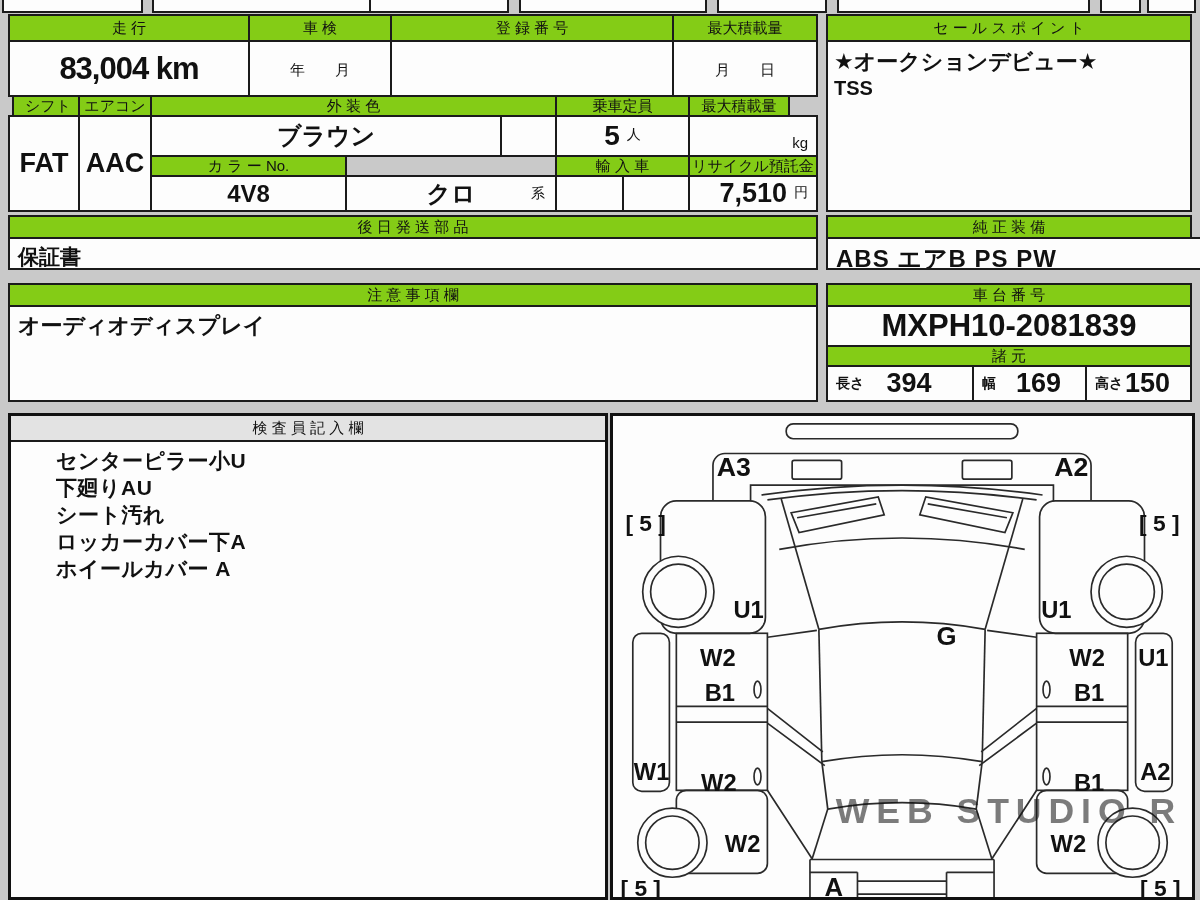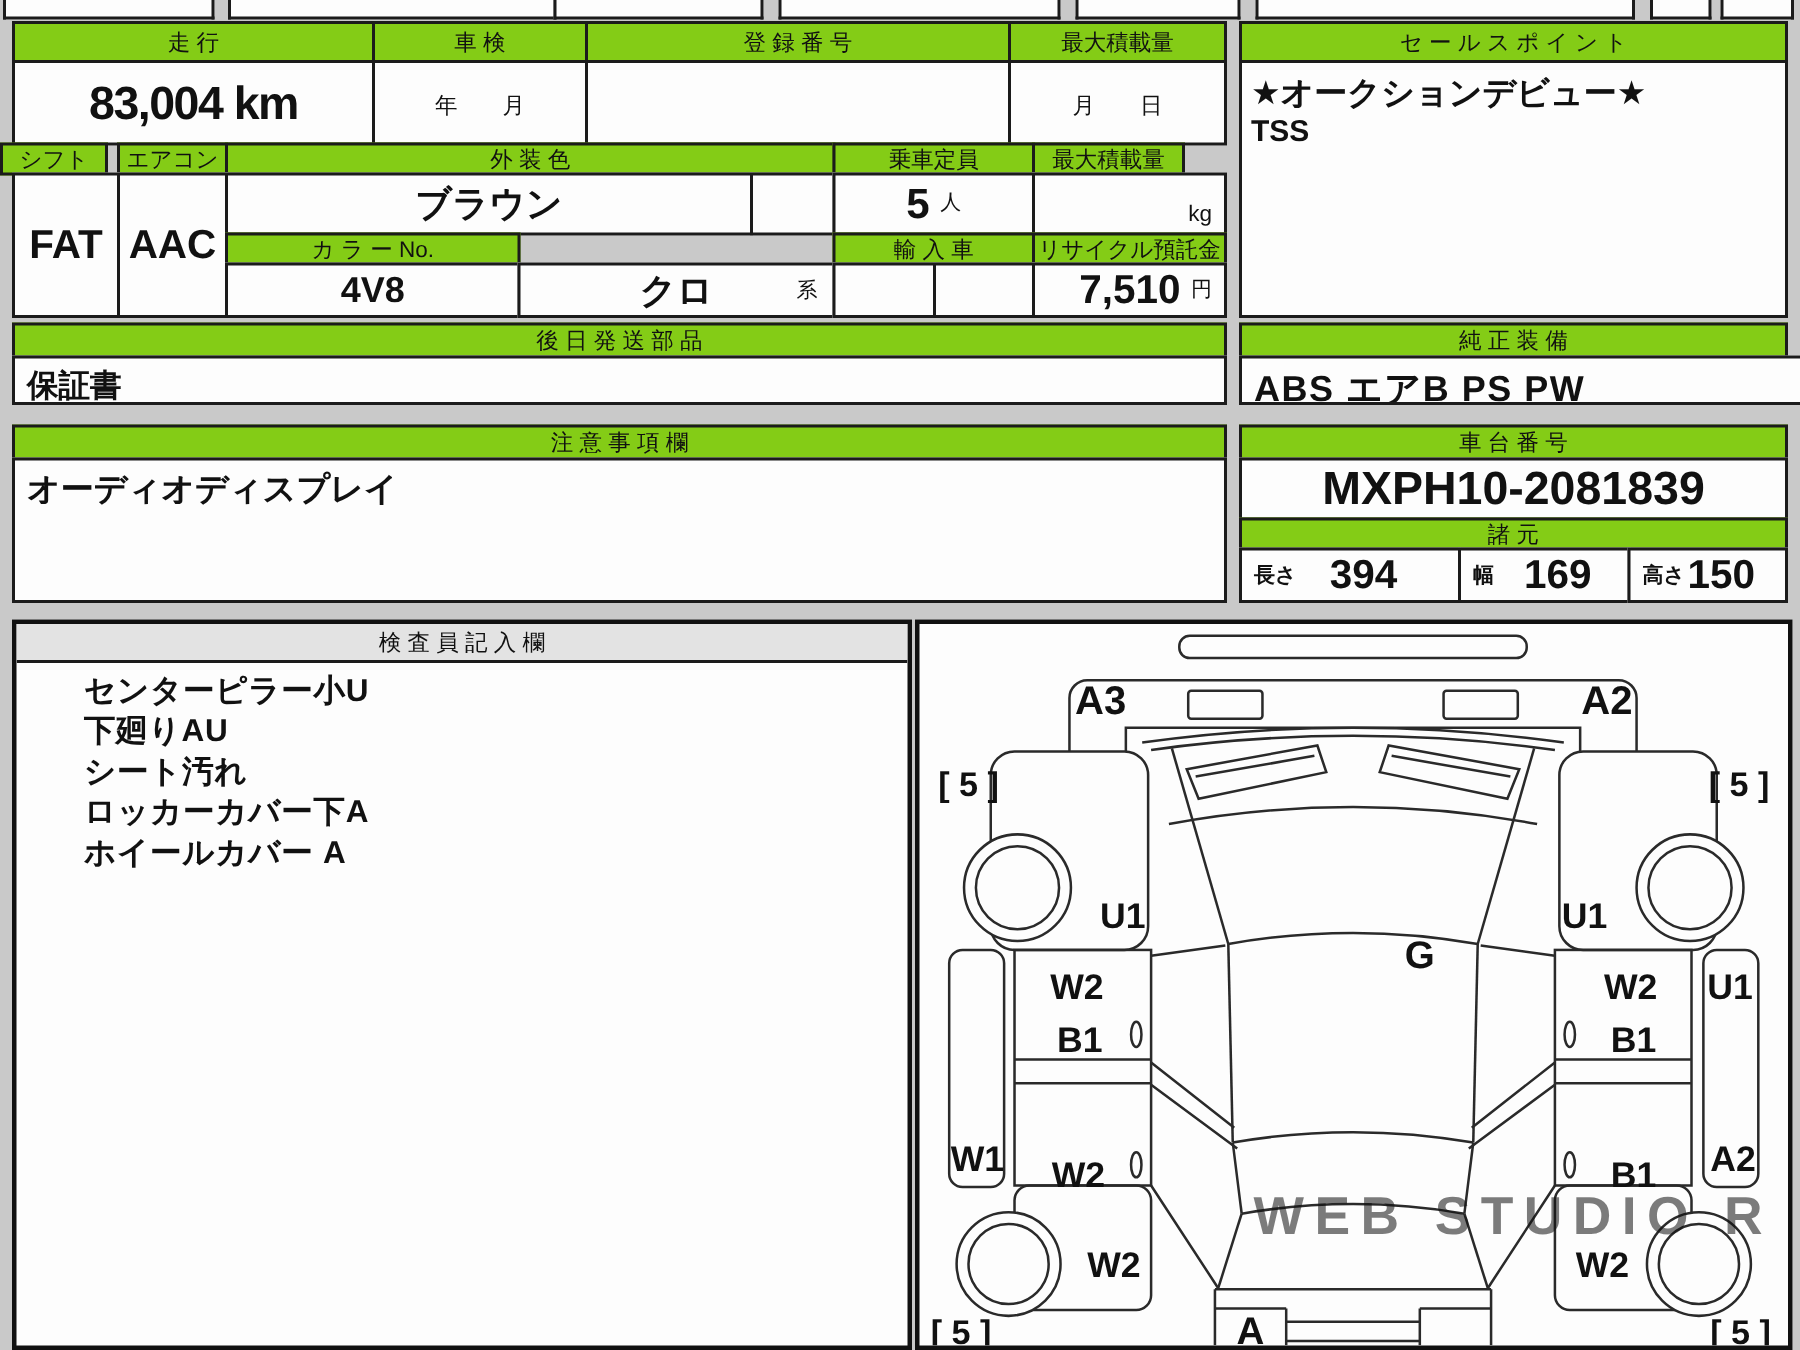--- a/index.html
+++ b/index.html
@@ -42,21 +42,21 @@
   <div class="cell hdr" style="left:8px;top:14px;width:242px;height:28px;">走 行</div>
   <div class="cell hdr" style="left:248px;top:14px;width:144px;height:28px;">車 検</div>
   <div class="cell hdr" style="left:390px;top:14px;width:284px;height:28px;">登 録 番 号</div>
   <div class="cell hdr" style="left:672px;top:14px;width:146px;height:28px;">最大積載量</div>
 
   <div class="cell mileage" style="left:8px;top:40px;width:242px;height:57px;">83,004 km</div>
   <div class="cell lowtext" style="left:248px;top:40px;width:144px;height:57px;">年　　月</div>
   <div class="cell" style="left:390px;top:40px;width:284px;height:57px;"></div>
   <div class="cell lowtext" style="left:672px;top:40px;width:146px;height:57px;">月　　日</div>
 
-  <div class="cell hdr" style="left:0;top:95px;width:72px;height:22px;">シフト</div>
+  <div class="cell hdr" style="left:12px;top:95px;width:72px;height:22px;">シフト</div>
   <div class="cell hdr" style="left:78px;top:95px;width:74px;height:22px;">エアコン</div>
   <div class="cell hdr" style="left:150px;top:95px;width:407px;height:22px;">外 装 色</div>
   <div class="cell hdr" style="left:555px;top:95px;width:135px;height:22px;">乗車定員</div>
   <div class="cell hdr" style="left:688px;top:95px;width:102px;height:22px;">最大積載量</div>
 
   <div class="cell shiftval" style="left:8px;top:115px;width:72px;height:97px;">FAT</div>
   <div class="cell shiftval" style="left:78px;top:115px;width:74px;height:97px;">AAC</div>
 
   <div class="cell big" style="left:150px;top:115px;width:352px;height:42px;">ブラウン</div>
   <div class="cell" style="left:500px;top:115px;width:57px;height:42px;"></div>

